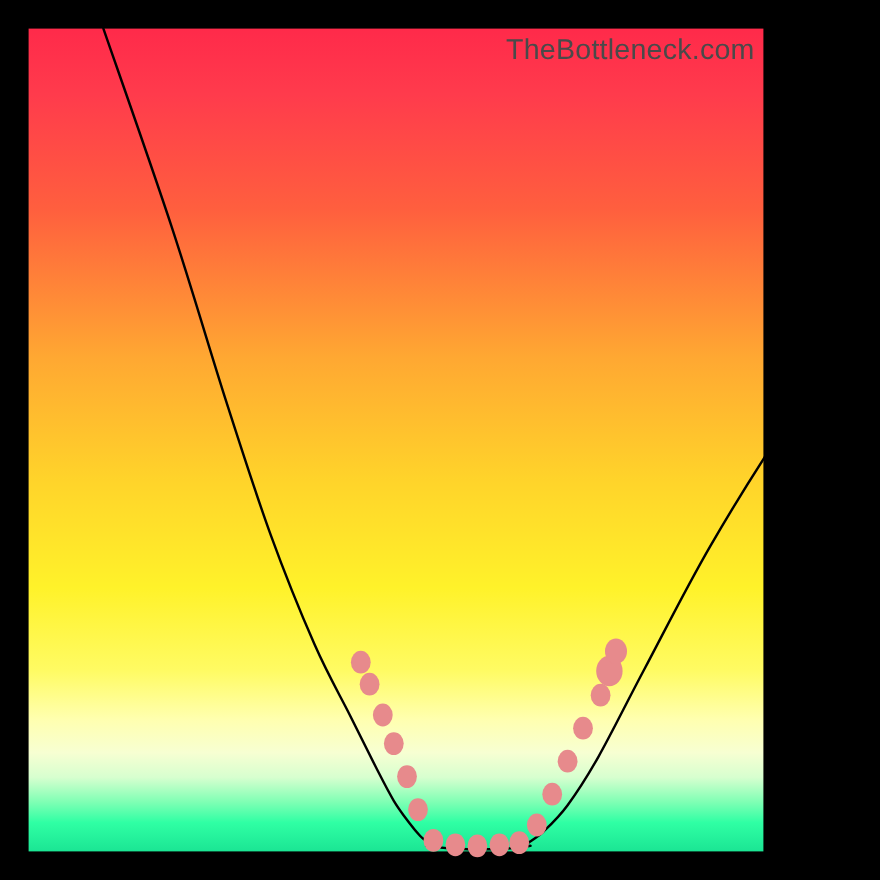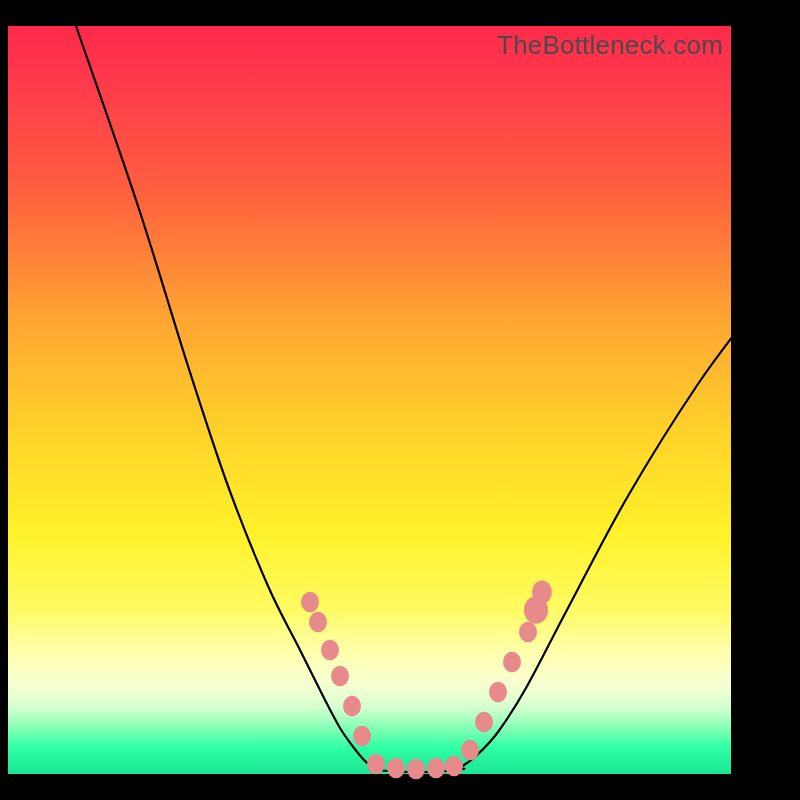--- a/index.html
+++ b/index.html
@@ -12,23 +12,23 @@
     font-family: Arial, Helvetica, sans-serif;
   }
   .frame {
     position: relative;
     width: 800px;
     height: 800px;
     background: #000;
   }
   .plot {
     position: absolute;
-    left: 8px;
+    left: 26px;
     top: 26px;
-    width: 723px;
+    width: 668px;
     height: 748px;
     background: linear-gradient(
       to bottom,
       #ff2a4a 0%,
       #ff3b4c 8%,
       #ff5f3e 22%,
       #ffa832 40%,
       #ffd42a 55%,
       #fff22a 68%,
       #fffb63 78%,

